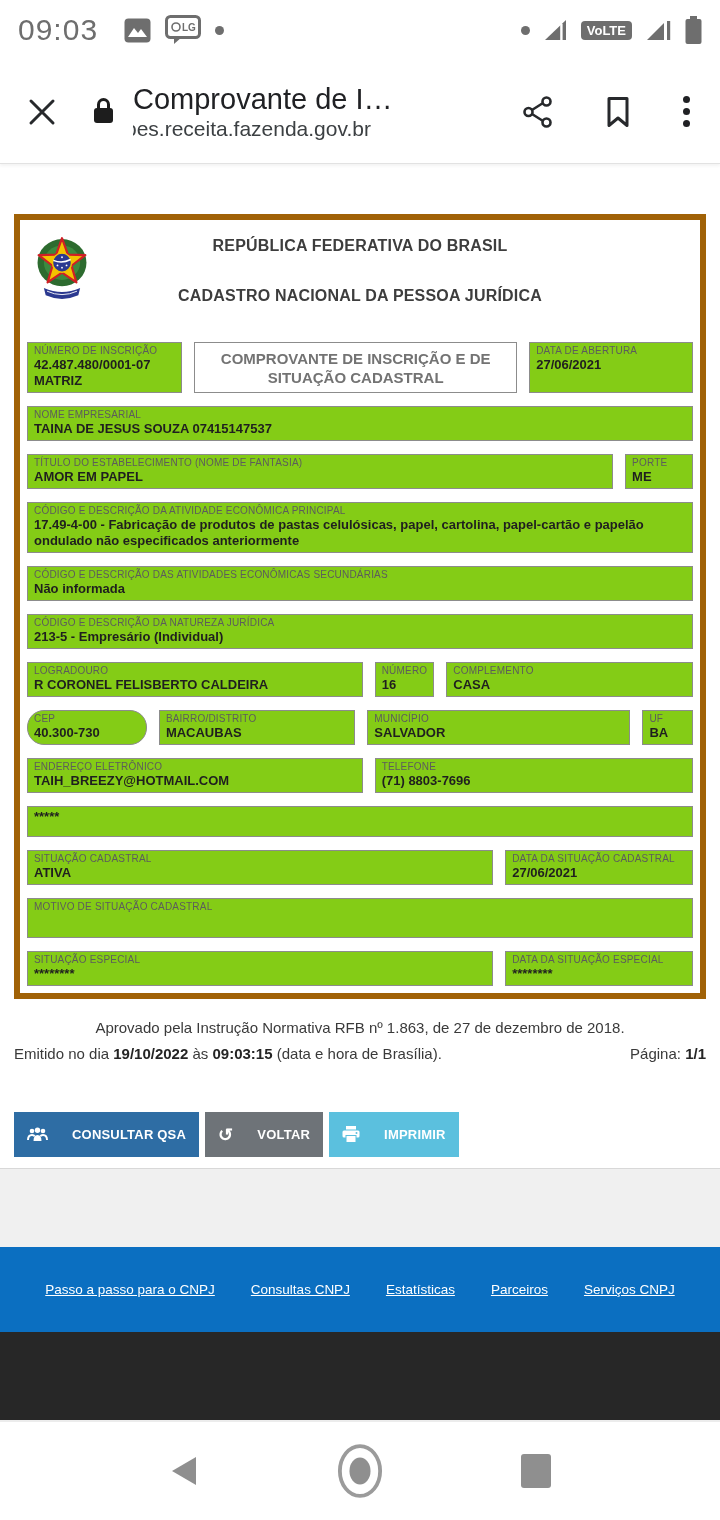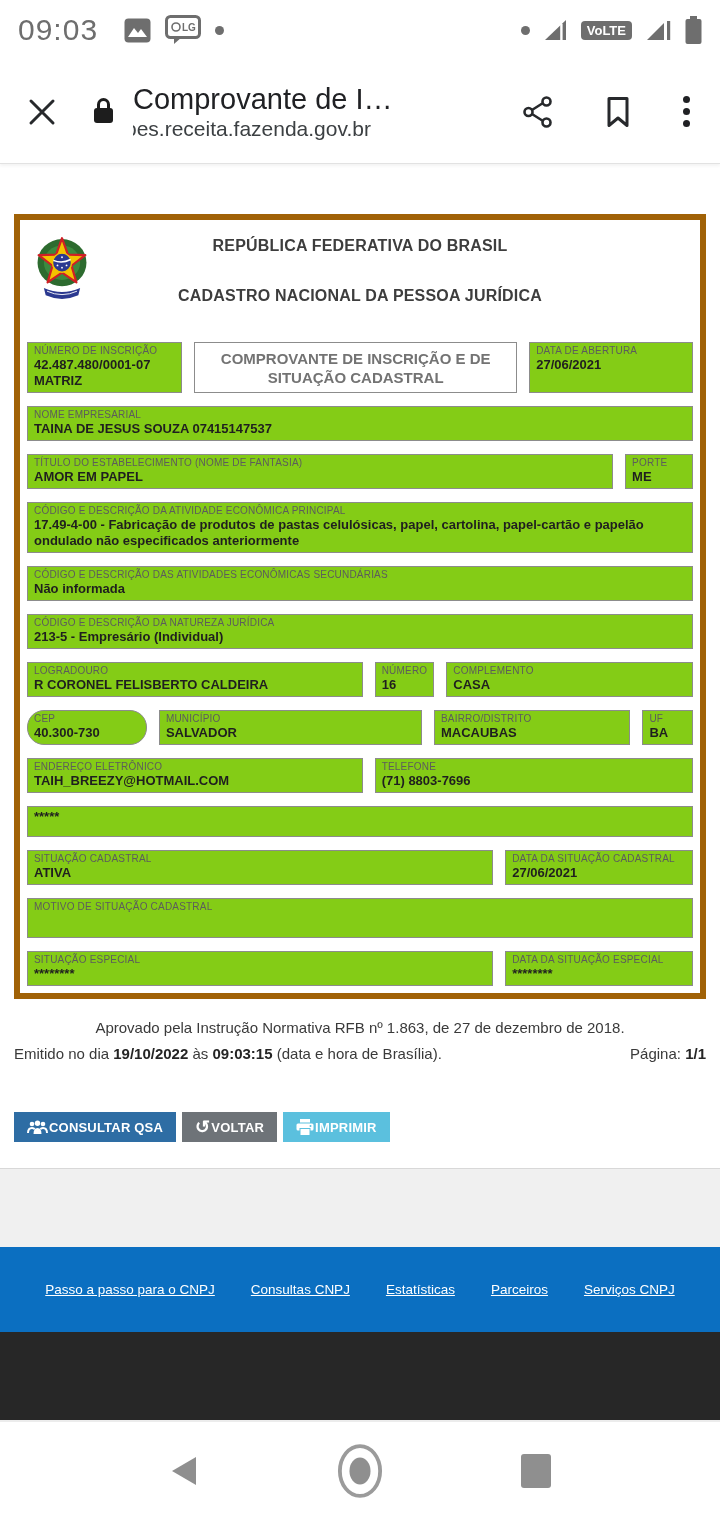--- a/index.html
+++ b/index.html
@@ -50,22 +50,22 @@
   .tall { min-height:44px; } .motivo { min-height:40px; }
 
   
   .info-line { margin:20px 14px 0; font-size:15px; color:#3a3a3a;text-align:center; }
   .emit-line { margin:9px 14px 0; display:flex; font-size:15px; color:#3a3a3a; }
   .emit-line b, .info-line b { color:#252525; }
   .emit-spacer { flex:1; }
 
   
   .actions { margin:50px 14px 0; display:flex; gap:6px; }
-  .btn { display:flex; align-items:center; gap:1px; border:none; color:#fff; font-weight:bold;
-         font-size:13px; padding:0 13px; height:30px; font-family:inherit; letter-spacing:.2px; cursor:pointer; }
+  .btn { display:flex; align-items:center; gap:24px; border:none; color:#fff; font-weight:bold;
+         font-size:13px; padding:0 13px; height:45px; font-family:inherit; letter-spacing:.2px; cursor:pointer; }
   .btn-qsa { background:#2e6da4; }
   .btn-voltar { background:#6e7378; }
   .btn-imprimir { background:#5bc0de; }
   .undo-glyph { font-size:18px; font-weight:bold; line-height:1; }
 
   
   .gray-strip { height:79px; background:#f0f0f0; border-top:1px solid #d8d8d8; }
   .blue-footer { height:85px; background:#0b6fc1; display:flex; align-items:center; justify-content:center; gap:36px; }
   .blue-footer a { color:#fff; font-size:13.5px; text-decoration:underline; white-space:nowrap; }
   .black-band { height:90px; background:#272727; border-bottom:2px solid #ececec; }
@@ -252,27 +252,27 @@
         <div class="lbl">COMPLEMENTO</div>
         <div class="val">CASA</div>
       </div>
     </div>
 
     <div class="frow">
       <div class="fbox w-cep">
         <div class="lbl">CEP</div>
         <div class="val">40.300-730</div>
       </div>
-      <div class="fbox grow">
-        <div class="lbl">MUNICÍPIO</div>
-        <div class="val">SALVADOR</div>
-      </div>
       <div class="fbox w-bairro">
         <div class="lbl">BAIRRO/DISTRITO</div>
         <div class="val">MACAUBAS</div>
+      </div>
+      <div class="fbox grow">
+        <div class="lbl">MUNICÍPIO</div>
+        <div class="val">SALVADOR</div>
       </div>
       <div class="fbox w-uf">
         <div class="lbl">UF</div>
         <div class="val">BA</div>
       </div>
     </div>
 
     <div class="frow">
       <div class="fbox w-email">
         <div class="lbl">ENDEREÇO ELETRÔNICO</div>

